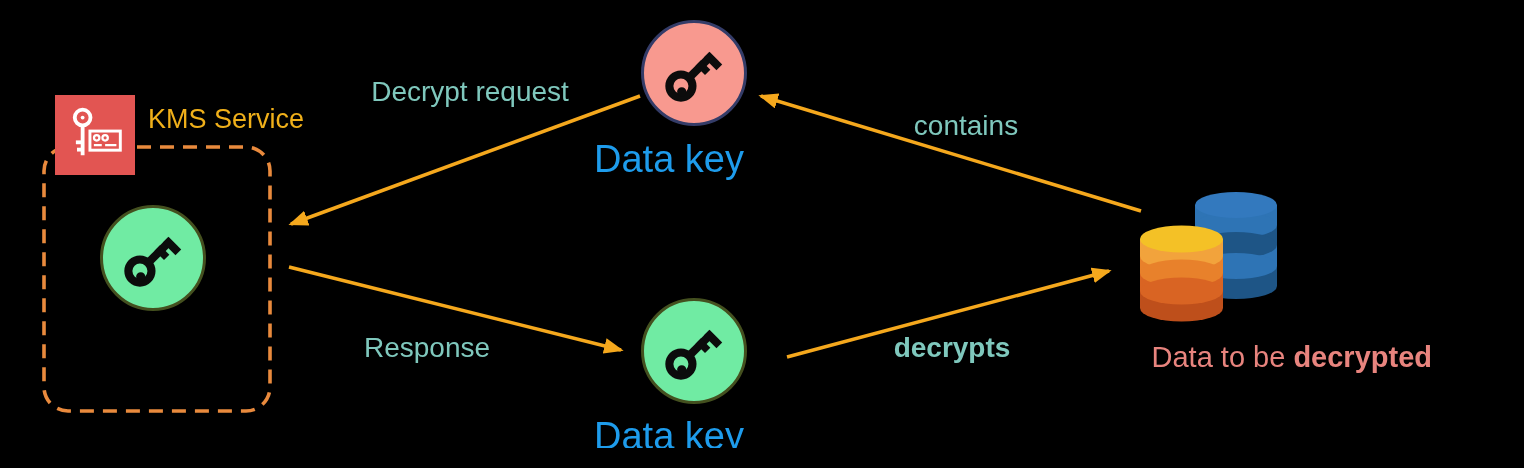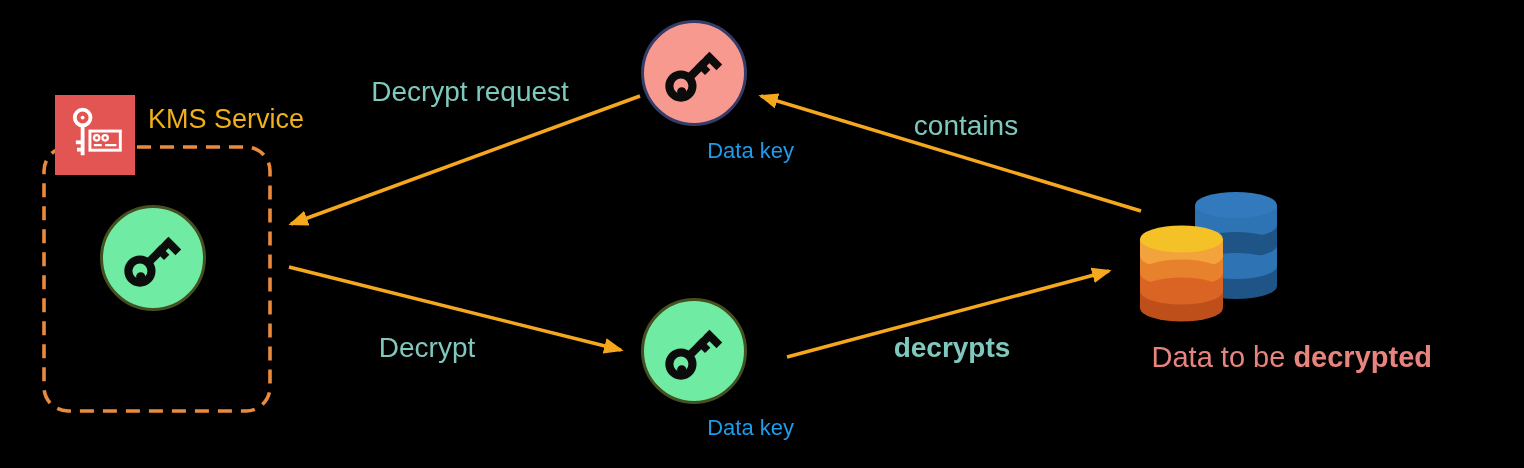--- a/index.html
+++ b/index.html
@@ -10,21 +10,21 @@
   .overlay{position:absolute;left:0;top:0;width:1524px;height:468px;}
   .node-circle{
     position:absolute;width:100px;height:100px;border-radius:50%;
     display:flex;align-items:center;justify-content:center;
   }
   .node-circle svg{width:74px;height:74px;}
   .circle-top{left:641px;top:20px;background:#F8998F;border:3px solid #343C68;}
   .circle-kms{left:100px;top:205px;background:#70EBA3;border:3px solid #44501F;}
   .circle-bottom{left:641px;top:298px;background:#70EBA3;border:3px solid #44501F;}
   .node-label{
-    position:absolute;color:#1E9CEC;font-size:22px;text-align:right;width:200px;
+    position:absolute;color:#1E9CEC;font-size:38px;text-align:left;width:200px;
     white-space:nowrap;
   }
   .lbl-top{left:594px;top:138px;}
   .lbl-kms{left:46px;top:338px;width:220px;}
   .lbl-bottom{left:594px;top:415px;}
   .flow-label{
     position:absolute;color:#7FC8BD;font-size:28px;text-align:center;width:300px;
     white-space:nowrap;
   }
   .fl-0{left:320px;top:76px;}
@@ -144,16 +144,16 @@
         <ellipse cx="91.5" cy="88" rx="41.5" ry="13.5" fill="#E8812B"></ellipse>
         <ellipse cx="91.5" cy="106" rx="41.5" ry="13.5" fill="#D96423"></ellipse>
         <ellipse cx="91.5" cy="54" rx="41.5" ry="13.5" fill="#F4C126"></ellipse>
       </g>
     </svg>
   </div>
   <div class="db-label"><span>Data to be </span><b>decrypted</b></div>
 
   <div class="flow-label fl-1">contains</div>
   <div class="flow-label fl-0">Decrypt request</div>
-  <div class="flow-label fl-2">Decrypt</div>
+  <div class="flow-label fl-2">Response</div>
   <div class="flow-label fl-3">decrypts</div>
 
 </div>
 
 </body></html>

